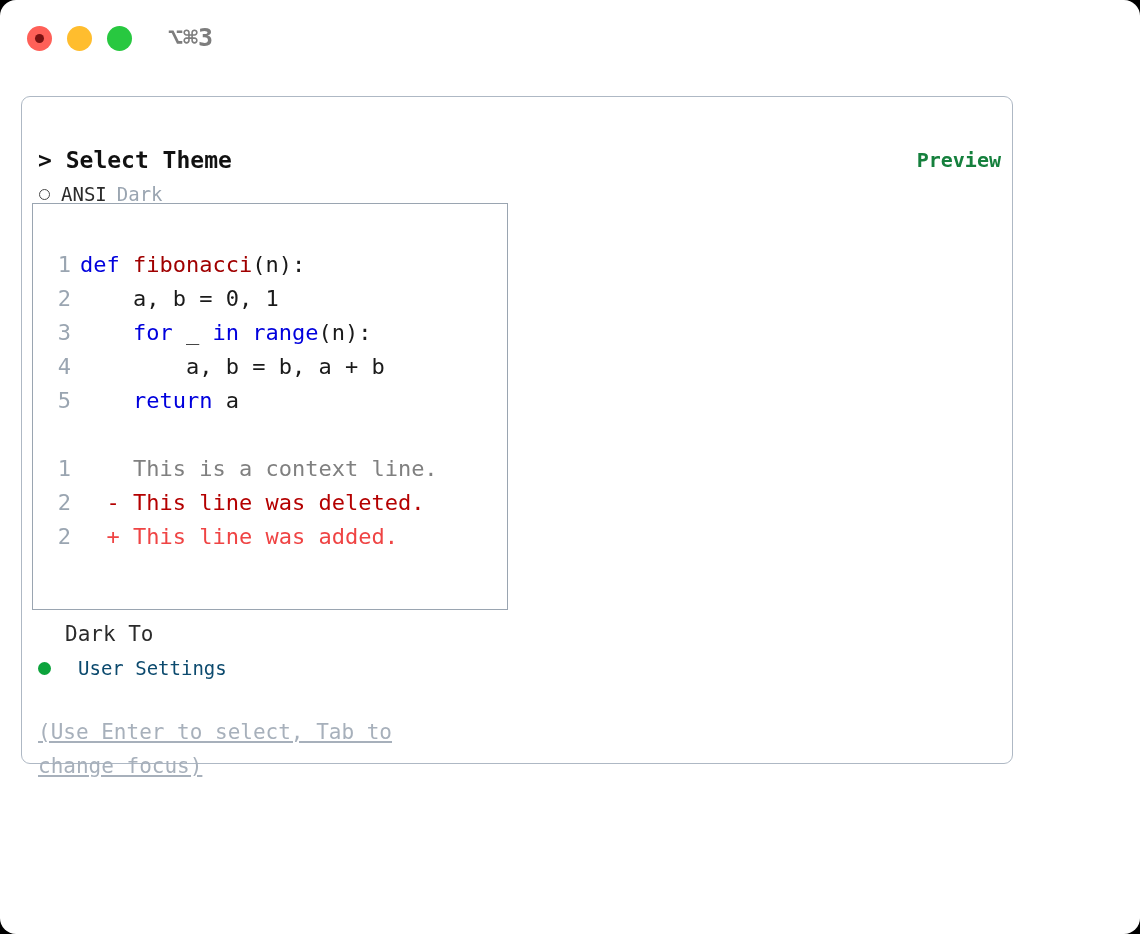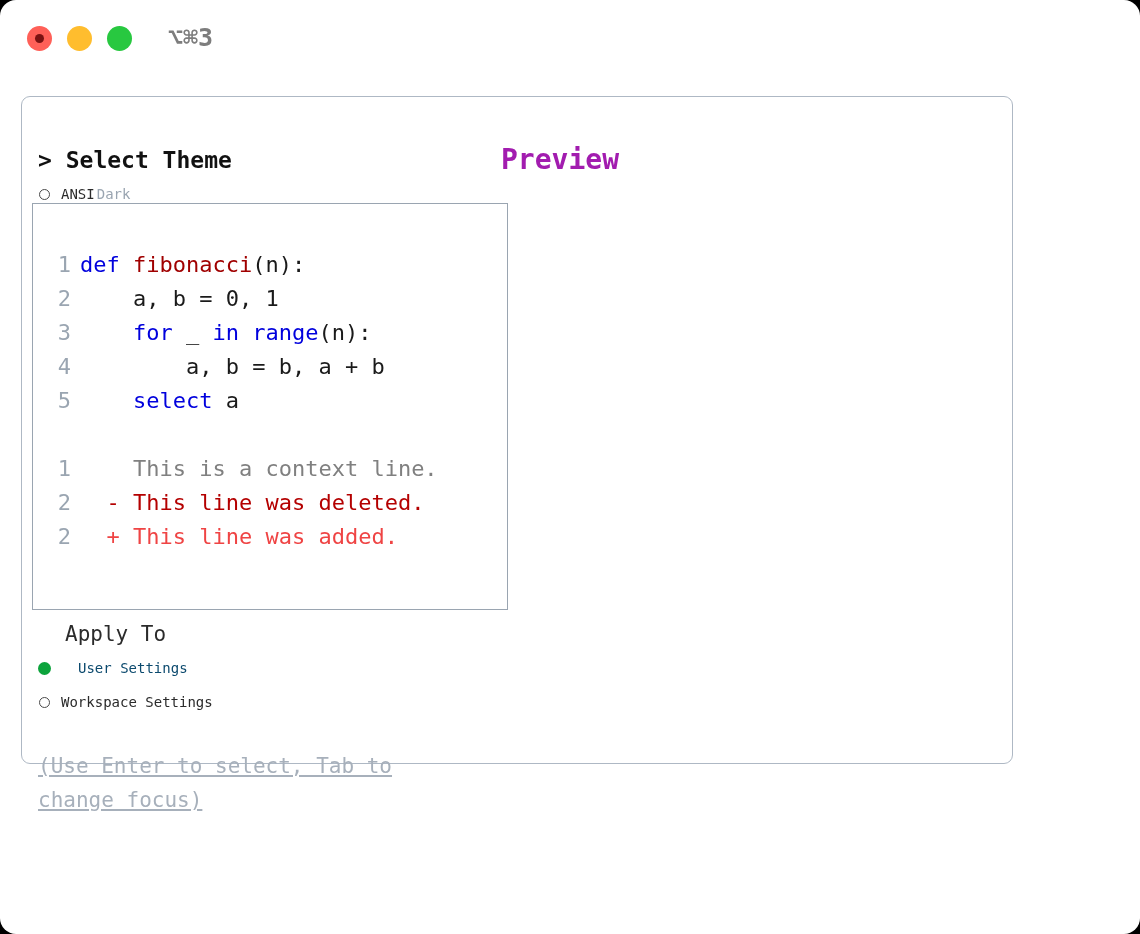--- a/index.html
+++ b/index.html
@@ -83,21 +83,21 @@
     font-weight: bold;
     color: #111111;
     line-height: 34px;
     height: 34px;
     white-space: pre;
   }
 
   .opt-row {
     height: 34px;
     line-height: 34px;
-    font-size: 14px;
+    font-size: 19px;
     white-space: pre;
     color: #2b2b2b;
     display: flex;
     align-items: center;
   }
 
   .marker {
     display: inline-block;
     width: 23px;
     flex: 0 0 23px;
@@ -121,21 +121,21 @@
     width: 13px;
     height: 13px;
     border-radius: 50%;
     background: #0ca33c;
   }
 
   .opt-name { color: #2b2b2b; }
   .opt-name.sel { color: #0c4a6e; margin-left: 17px; }
   .opt-tag {
     color: #9aa5b1;
-    margin-left: 2px;
+    margin-left: 10px;
   }
 
   .section-label {
     height: 34px;
     line-height: 34px;
     font-size: 21px;
     color: #2b2b2b;
     padding-left: 27px;
     white-space: pre;
   }
@@ -154,25 +154,26 @@
   }
 
   
   #right-col {
     position: absolute;
     left: 479px;
     top: 46px;
     width: 500px;
   }
   #preview-title {
-    font-size: 28px;
+    font-size: 20px;
     font-weight: bold;
-    color: #a21caf;
-    line-height: 34px;
-    height: 34px;
+    color: #15803d;
+    line-height: 34px;
+    height: 34px;
+    text-align: right;
   }
 
   #preview-box {
     position: absolute;
     left: 10px;
     top: 106px;
     width: 476px;
     height: 407px;
     border: 1.6px solid #9aa5b1;
     background: #ffffff;
@@ -239,43 +240,42 @@
           <div class="opt-row"><span class="marker"><span class="ring"></span></span><span class="opt-name">ANSI Light</span><span class="opt-tag">Light</span></div>
           <div class="opt-row"><span class="marker"><span class="ring"></span></span><span class="opt-name">Ayu Light</span><span class="opt-tag">Light</span></div>
           <div class="opt-row"><span class="marker"><span class="dot"></span></span><span class="opt-name sel">Default Light</span><span class="opt-tag">Light</span></div>
           <div class="opt-row"><span class="marker"><span class="ring"></span></span><span class="opt-name">GitHub Light</span><span class="opt-tag">Light</span></div>
           <div class="opt-row"><span class="marker"><span class="ring"></span></span><span class="opt-name">Google Code</span><span class="opt-tag">Light</span></div>
           <div class="opt-row"><span class="marker"><span class="ring"></span></span><span class="opt-name">XCode</span><span class="opt-tag">Light</span></div>
         </div>
 
       <div class="spacer-32"></div>
 
-      <div class="section-label">Apply To</div>
+      <div class="section-label">Dark To</div>
       <div id="apply-list">
           <div class="opt-row"><span class="marker"><span class="dot"></span></span><span class="opt-name sel">User Settings</span></div>
-          <div class="opt-row"><span class="marker"><span class="ring"></span></span><span class="opt-name">Workspace Settings</span></div>
         </div>
 
       <div class="spacer-30"></div>
 
       <div id="hint">(Use Enter to select, Tab to change focus)</div>
     </div>
 
     <div id="right-col">
       <div id="preview-title">Preview</div>
     </div>
 
     <div id="preview-box">
       <div id="code-area">
         <div id="code-lines">
             <div class="code-line"><span class="lnum">1</span><span class="ctext"><span class="kw">def </span><span class="fn">fibonacci</span><span class="pl">(n):</span></span></div>
             <div class="code-line"><span class="lnum">2</span><span class="ctext"><span>    </span><span class="pl">a, b = 0, 1</span></span></div>
             <div class="code-line"><span class="lnum">3</span><span class="ctext"><span>    </span><span class="kw">for </span><span class="pl">_ </span><span class="kw">in </span><span class="kw">range</span><span class="pl">(n):</span></span></div>
             <div class="code-line"><span class="lnum">4</span><span class="ctext"><span>        </span><span class="pl">a, b = b, a + b</span></span></div>
-            <div class="code-line"><span class="lnum">5</span><span class="ctext"><span>    </span><span class="kw">select </span><span class="pl">a</span></span></div>
+            <div class="code-line"><span class="lnum">5</span><span class="ctext"><span>    </span><span class="kw">return </span><span class="pl">a</span></span></div>
           </div>
         <div class="gap-line"></div>
         <div id="diff-lines">
             <div class="code-line"><span class="lnum">1</span><span class="ctext d-ctx">    This is a context line.</span></div>
             <div class="code-line"><span class="lnum">2</span><span class="ctext d-del">  - This line was deleted.</span></div>
             <div class="code-line"><span class="lnum">2</span><span class="ctext d-add">  + This line was added.</span></div>
           </div>
       </div>
     </div>
 

